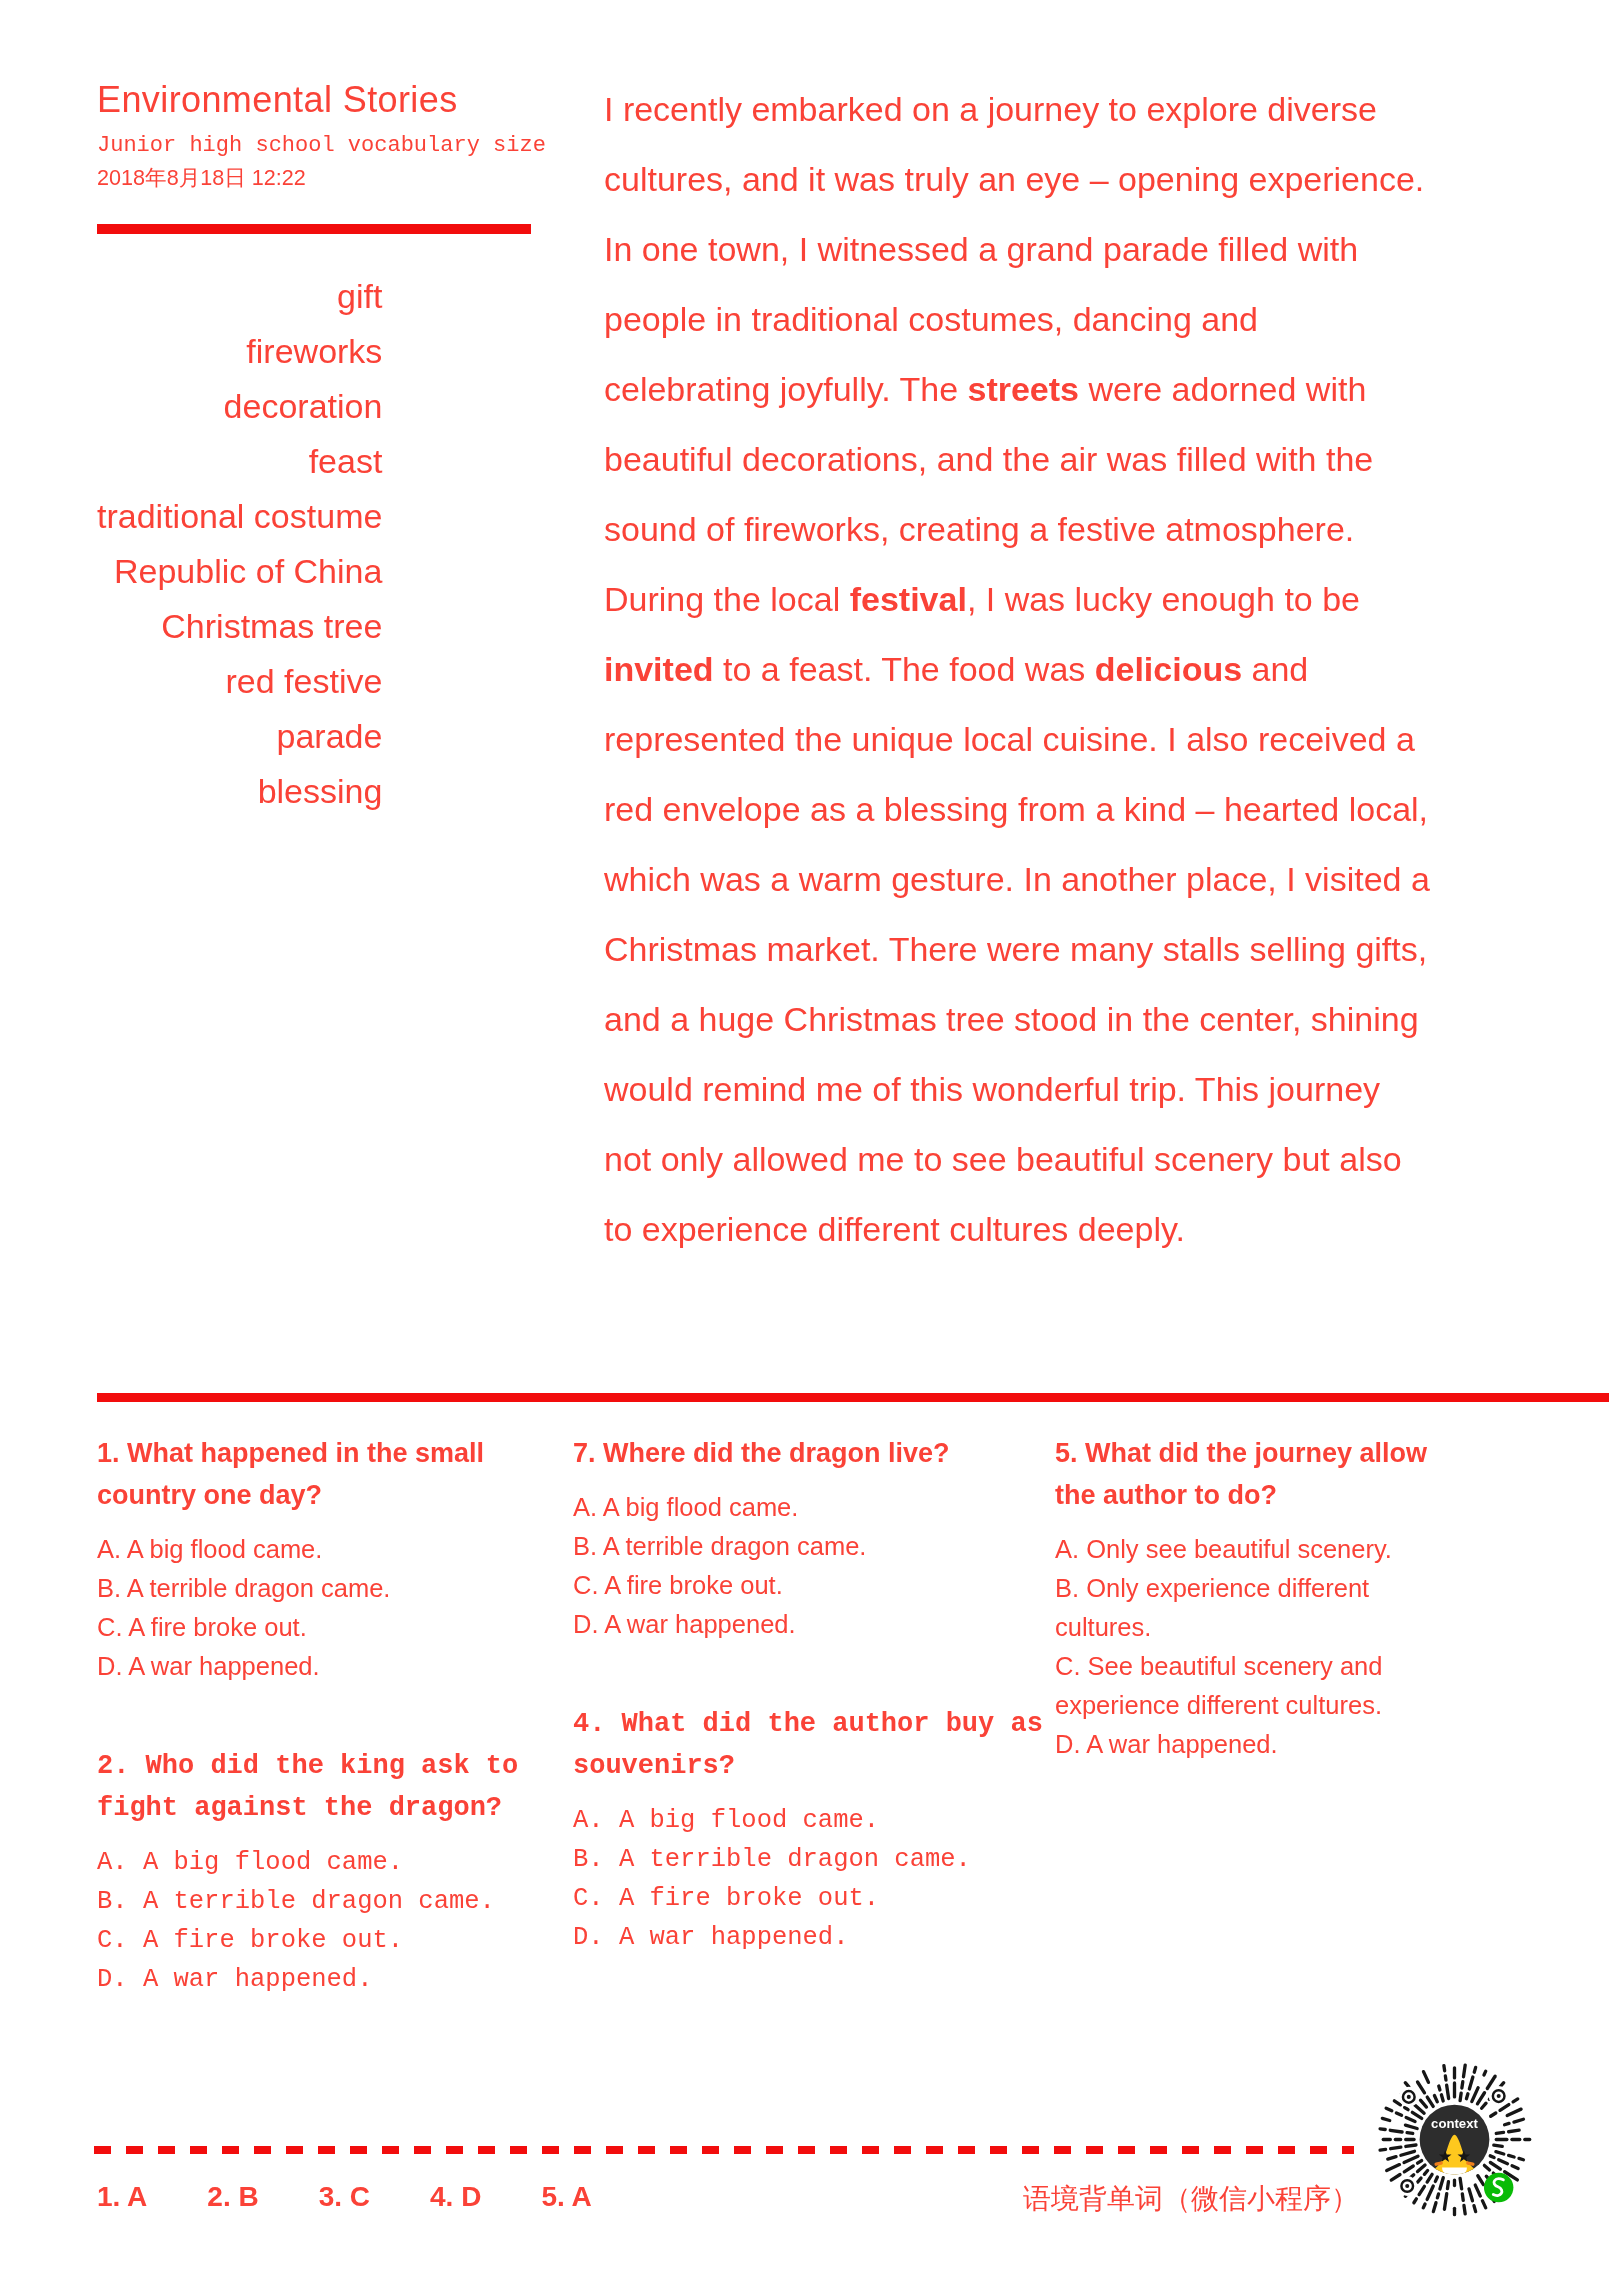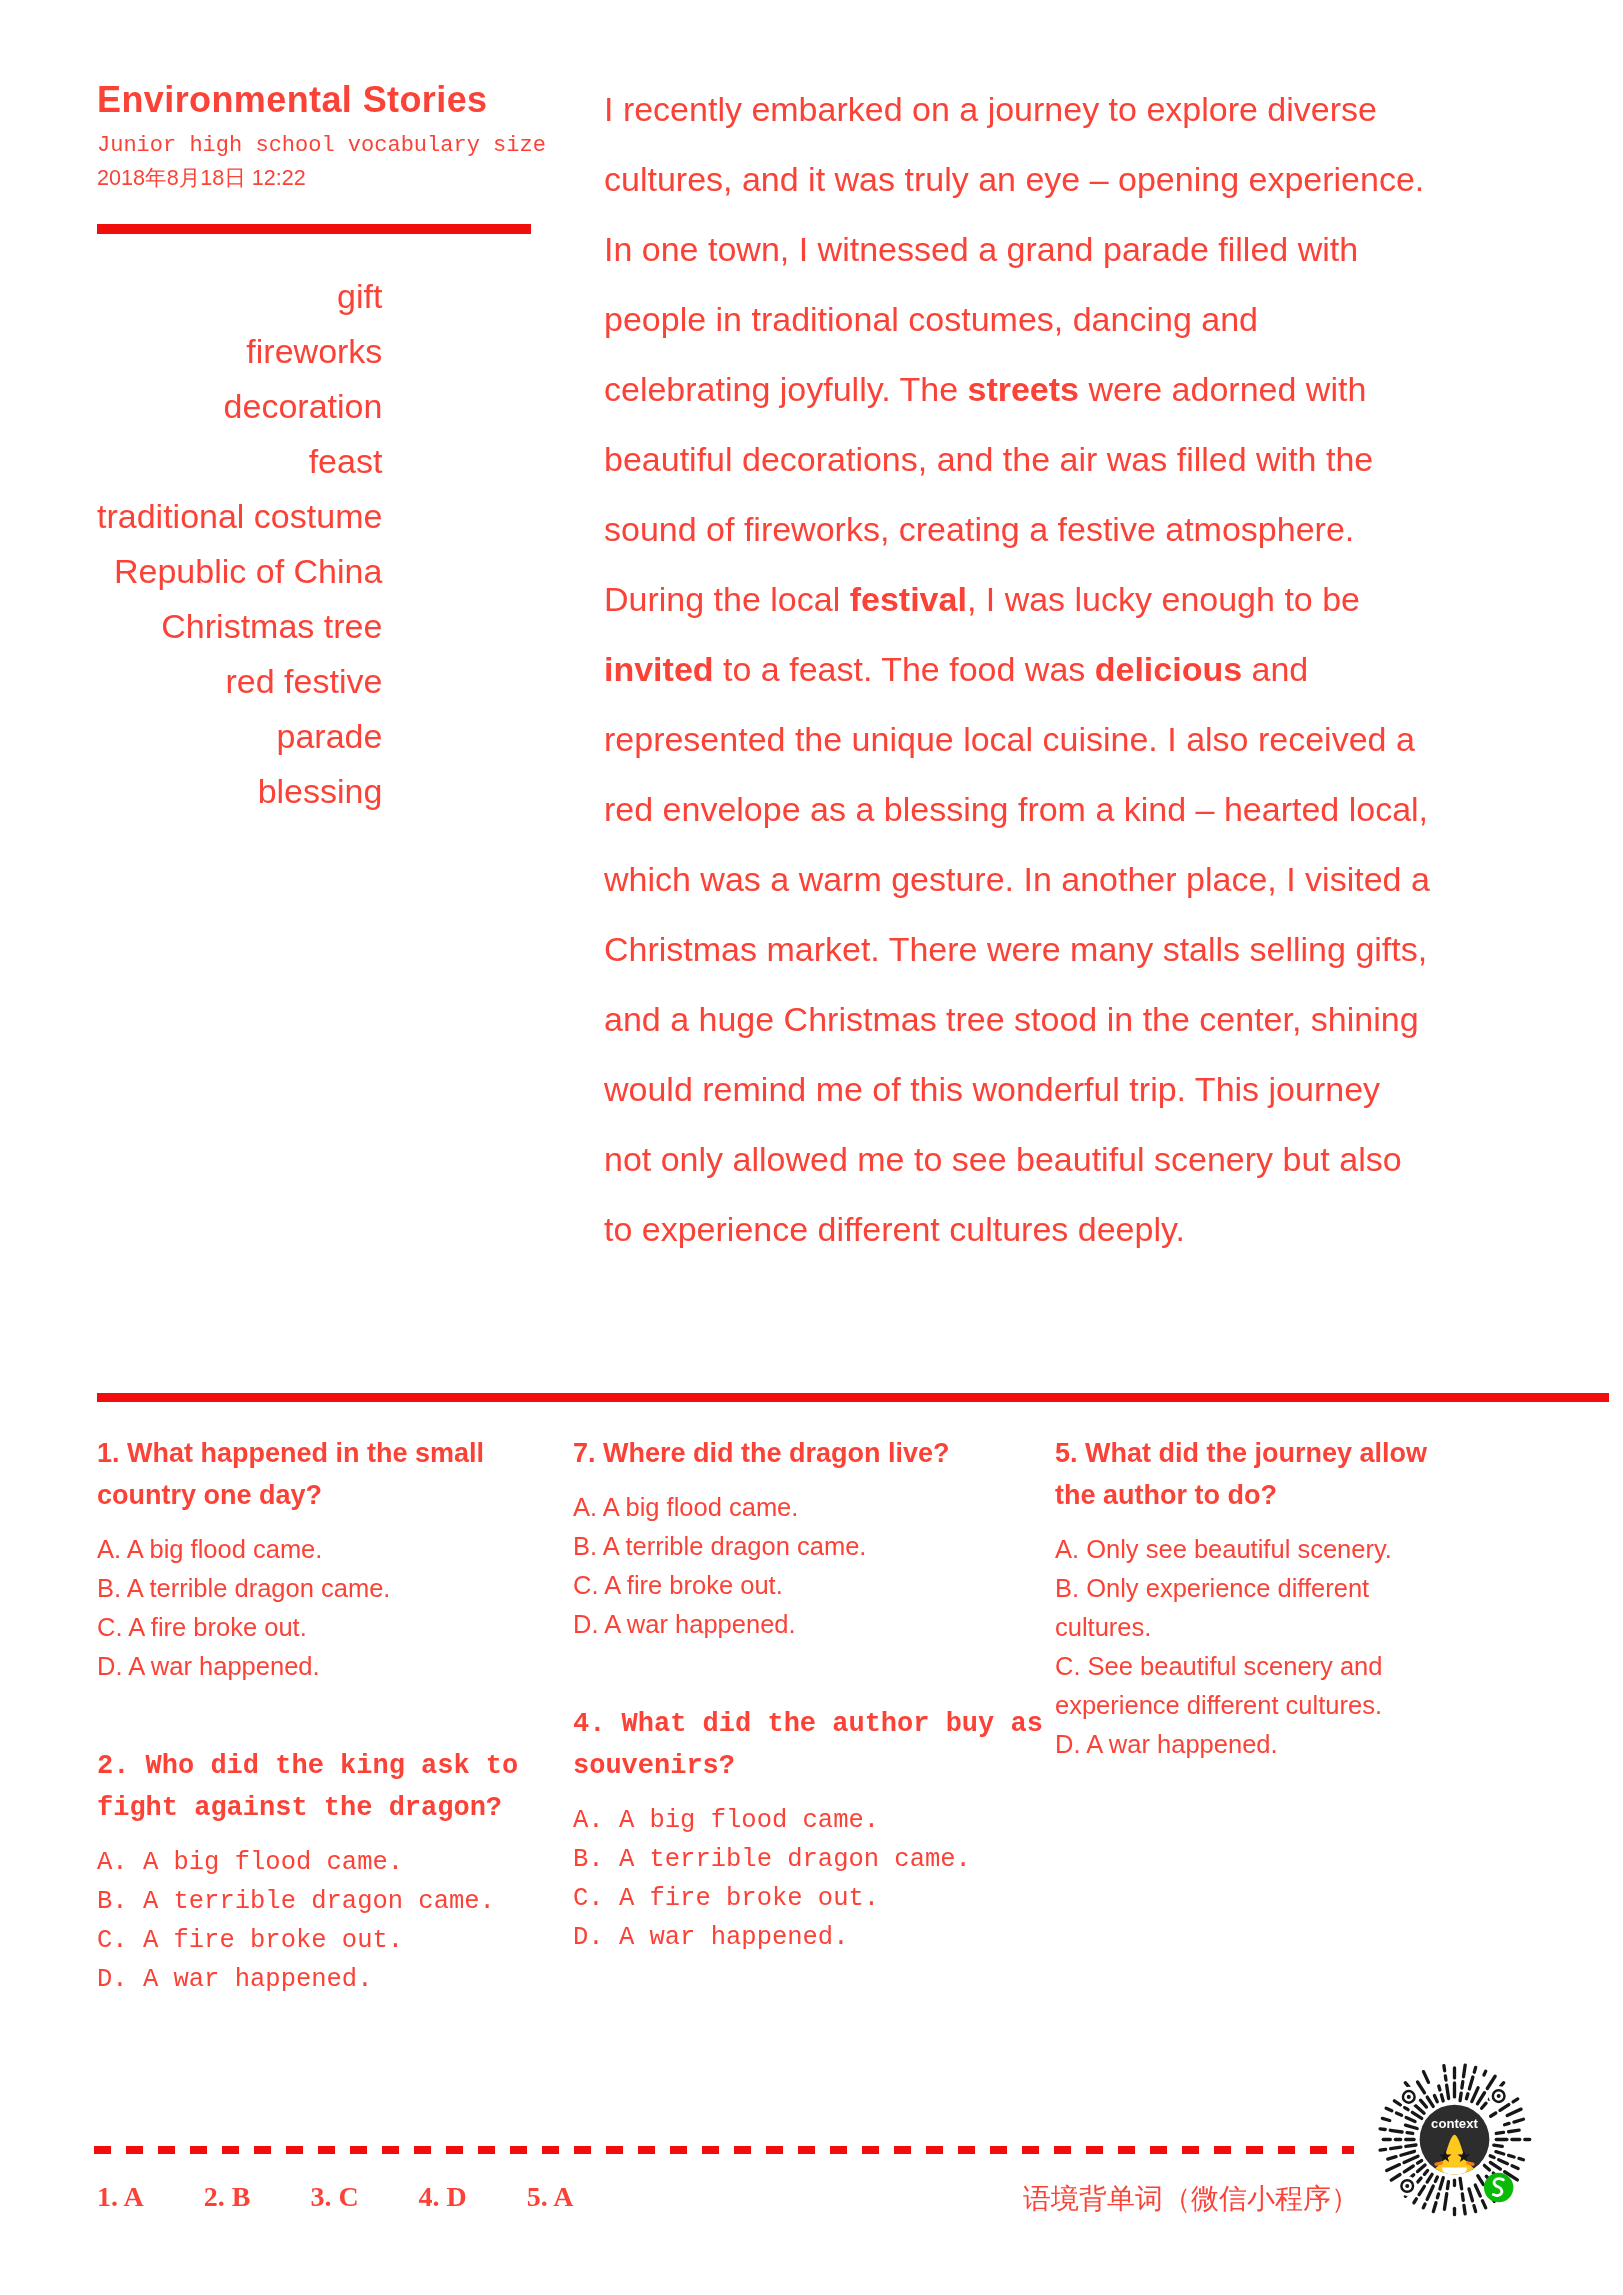--- a/index.html
+++ b/index.html
@@ -6,21 +6,21 @@
     --red:#fa4237;
     --accent:#f20d0d;
   }
   html,body{margin:0;padding:0;background:#ffffff;}
   .page{
     position:relative;width:1623px;height:2295px;background:#ffffff;
     font-family:"Liberation Sans",sans-serif;color:var(--red);overflow:hidden;
   }
   
   .hdr{position:absolute;left:97px;top:77px;}
-  .title{font-size:36px;font-weight:bold;line-height:45px;letter-spacing:0.4px;}
+  .title{font-size:36px;font-weight:normal;line-height:45px;letter-spacing:0.4px;}
   .subtitle{font-size:22px;line-height:32px;margin-top:7.7px;font-family:Liberation Mono, monospace;}
   .date{font-size:21.6px;line-height:31px;}
   .bar{position:absolute;left:97px;top:224px;width:434px;height:10px;background:var(--accent);}
   
   .words{position:absolute;left:97px;top:269px;font-size:34px;text-align:right;}
   .word{line-height:55px;height:55px;white-space:nowrap;}
   
   .passage{position:absolute;left:604px;top:74px;width:1014px;font-size:34px;line-height:70px;}
   .pline{white-space:nowrap;}
   .pline .b{font-weight:bold;}
@@ -33,21 +33,21 @@
   #qcol2{left:1055px;width:456px;}
   .q-header{font-size:27px;font-weight:bold;line-height:42px;margin-bottom:14px;}
   .q-header div{white-space:nowrap;}
   .q-option div{line-height:39px;white-space:nowrap;}
   .q-block + .q-block{margin-top:59px;font-family:Liberation Mono, monospace;}
   
   .dashes{
     position:absolute;left:94px;top:2146px;width:1260px;height:7.7px;
     background:repeating-linear-gradient(90deg,var(--accent) 0 17px,transparent 17px 32px);
   }
-  .answers{position:absolute;left:97px;top:2181px;display:flex;gap:60px;font-size:28px;font-weight:bold;font-family:Liberation Serif, serif;}
+  .answers{position:absolute;left:97px;top:2181px;display:flex;gap:60px;font-size:28px;font-weight:bold;}
   .caption{position:absolute;right:264px;top:2180px;font-size:28px;font-weight:normal;white-space:nowrap;margin-left:36px;}
   .qr{position:absolute;left:1377px;top:2062px;width:155px;height:155px;}
   .qr text{font-family:"Liberation Sans",sans-serif;font-weight:bold;}
 </style>
 </head>
 <body>
 
 <div class="page">
 
   <div class="hdr">

